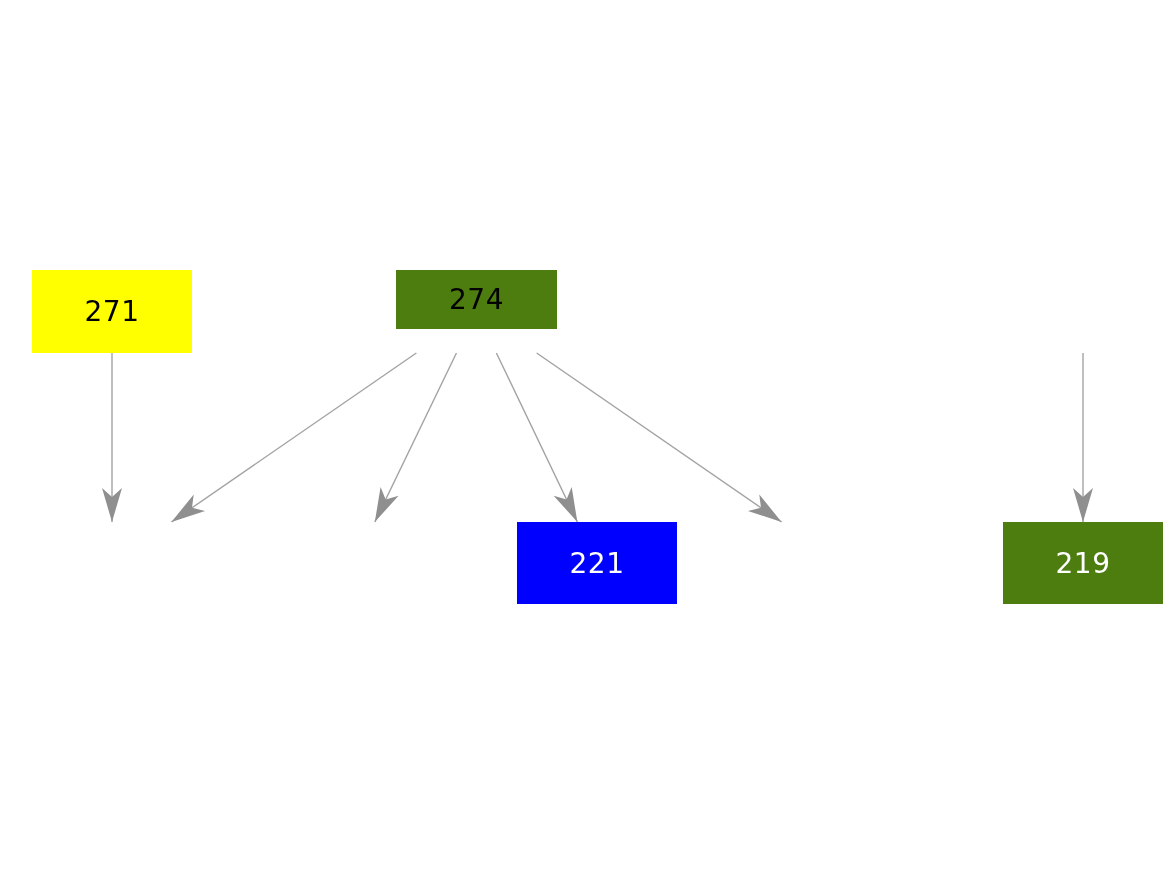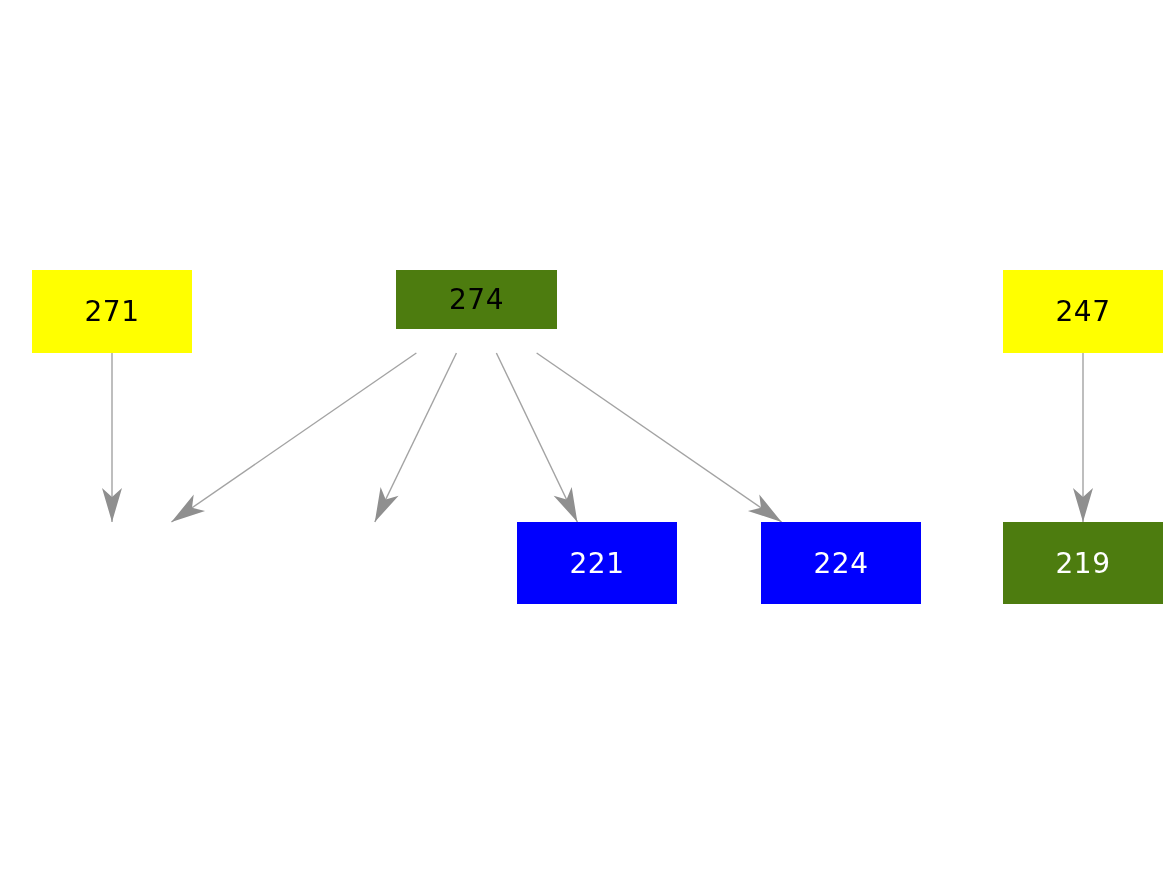--- a/index.html
+++ b/index.html
@@ -71,26 +71,20 @@
         <polygon points="1069,522 1059,488 1069,497 1079,488" fill="#8f8f8f"></polygon>
       </g>
     </svg>
   <div id="nodes-layer">
       <div class="node" style="left: 18px; top: 270px; width: 160px; height: 83px; background: rgb(255, 255, 0); color: rgb(0, 0, 0);">
         <span>271</span>
       </div>
       <div class="node" style="left: 382px; top: 270px; width: 161px; height: 59px; background: #4d7c0f; color: rgb(0, 0, 0);">
         <span>274</span>
       </div>
-      <div class="node" style="left: 989px; top: 270px; width: 160px; height: 83px; background: rgb(255, 255, 0); color: rgb(0, 0, 0);">
-        <span>247</span>
-      </div>
       <div class="node" style="left: 503px; top: 522px; width: 160px; height: 82px; background: rgb(0, 0, 255); color: #ffffff;">
         <span>221</span>
-      </div>
-      <div class="node" style="left: 747px; top: 522px; width: 160px; height: 82px; background: rgb(0, 0, 255); color: rgb(255, 255, 255);">
-        <span>224</span>
       </div>
       <div class="node" style="left: 989px; top: 522px; width: 160px; height: 82px; background: #4d7c0f; color: rgb(255, 255, 255);">
         <span>219</span>
       </div>
     </div>
 </div>
 
 </body></html>

